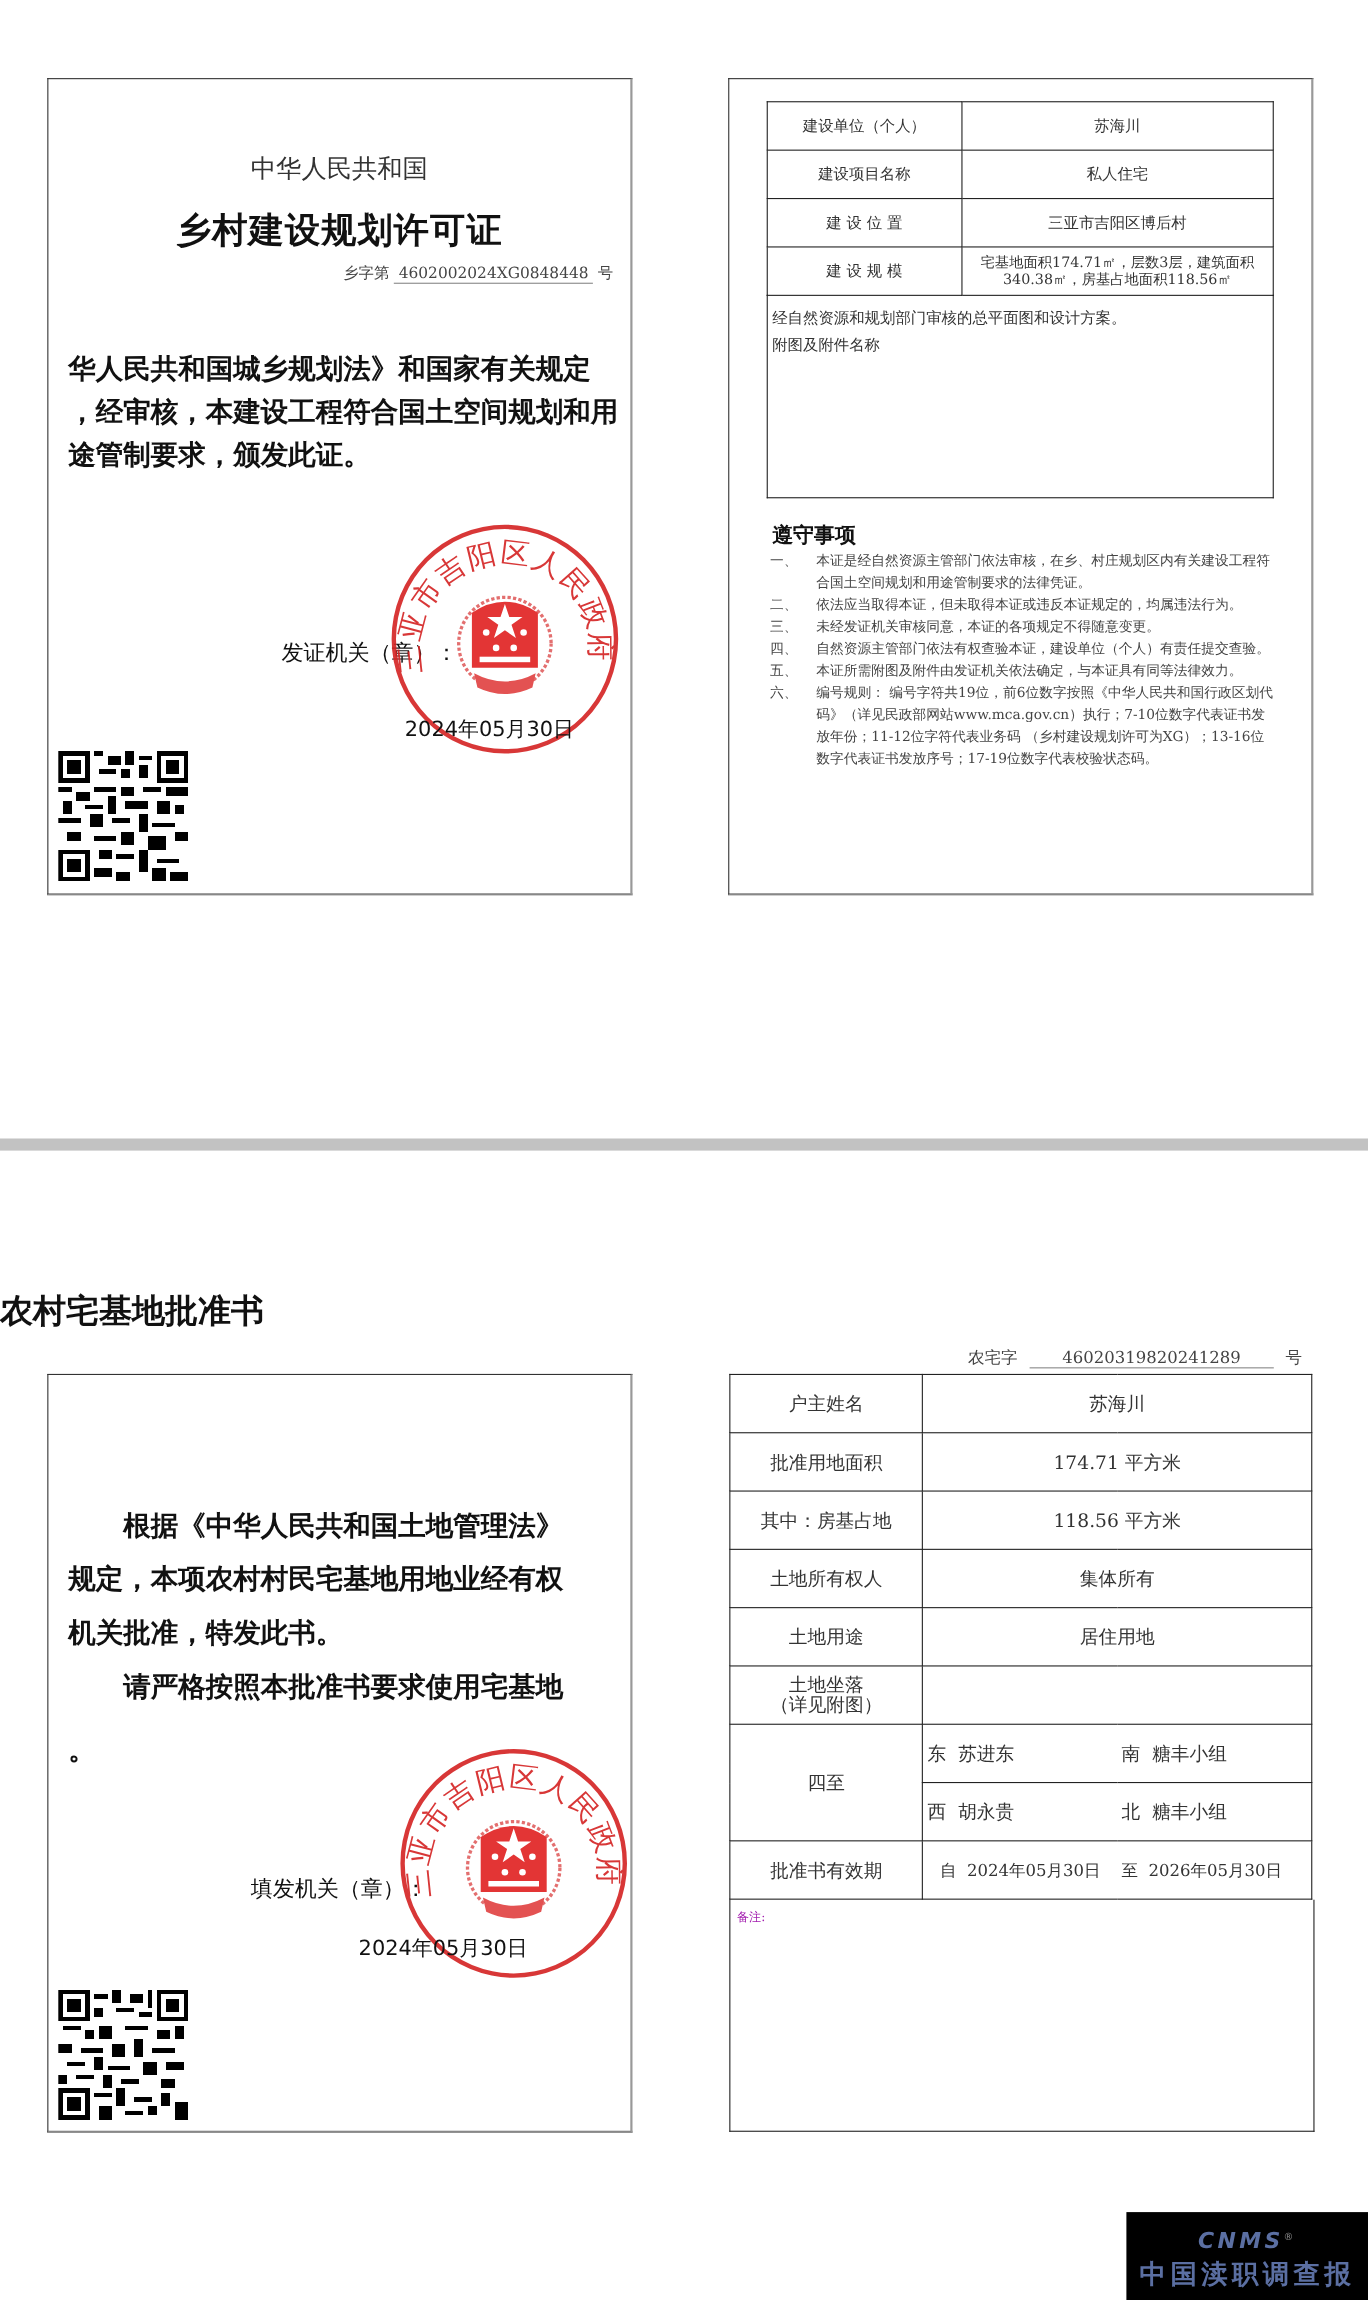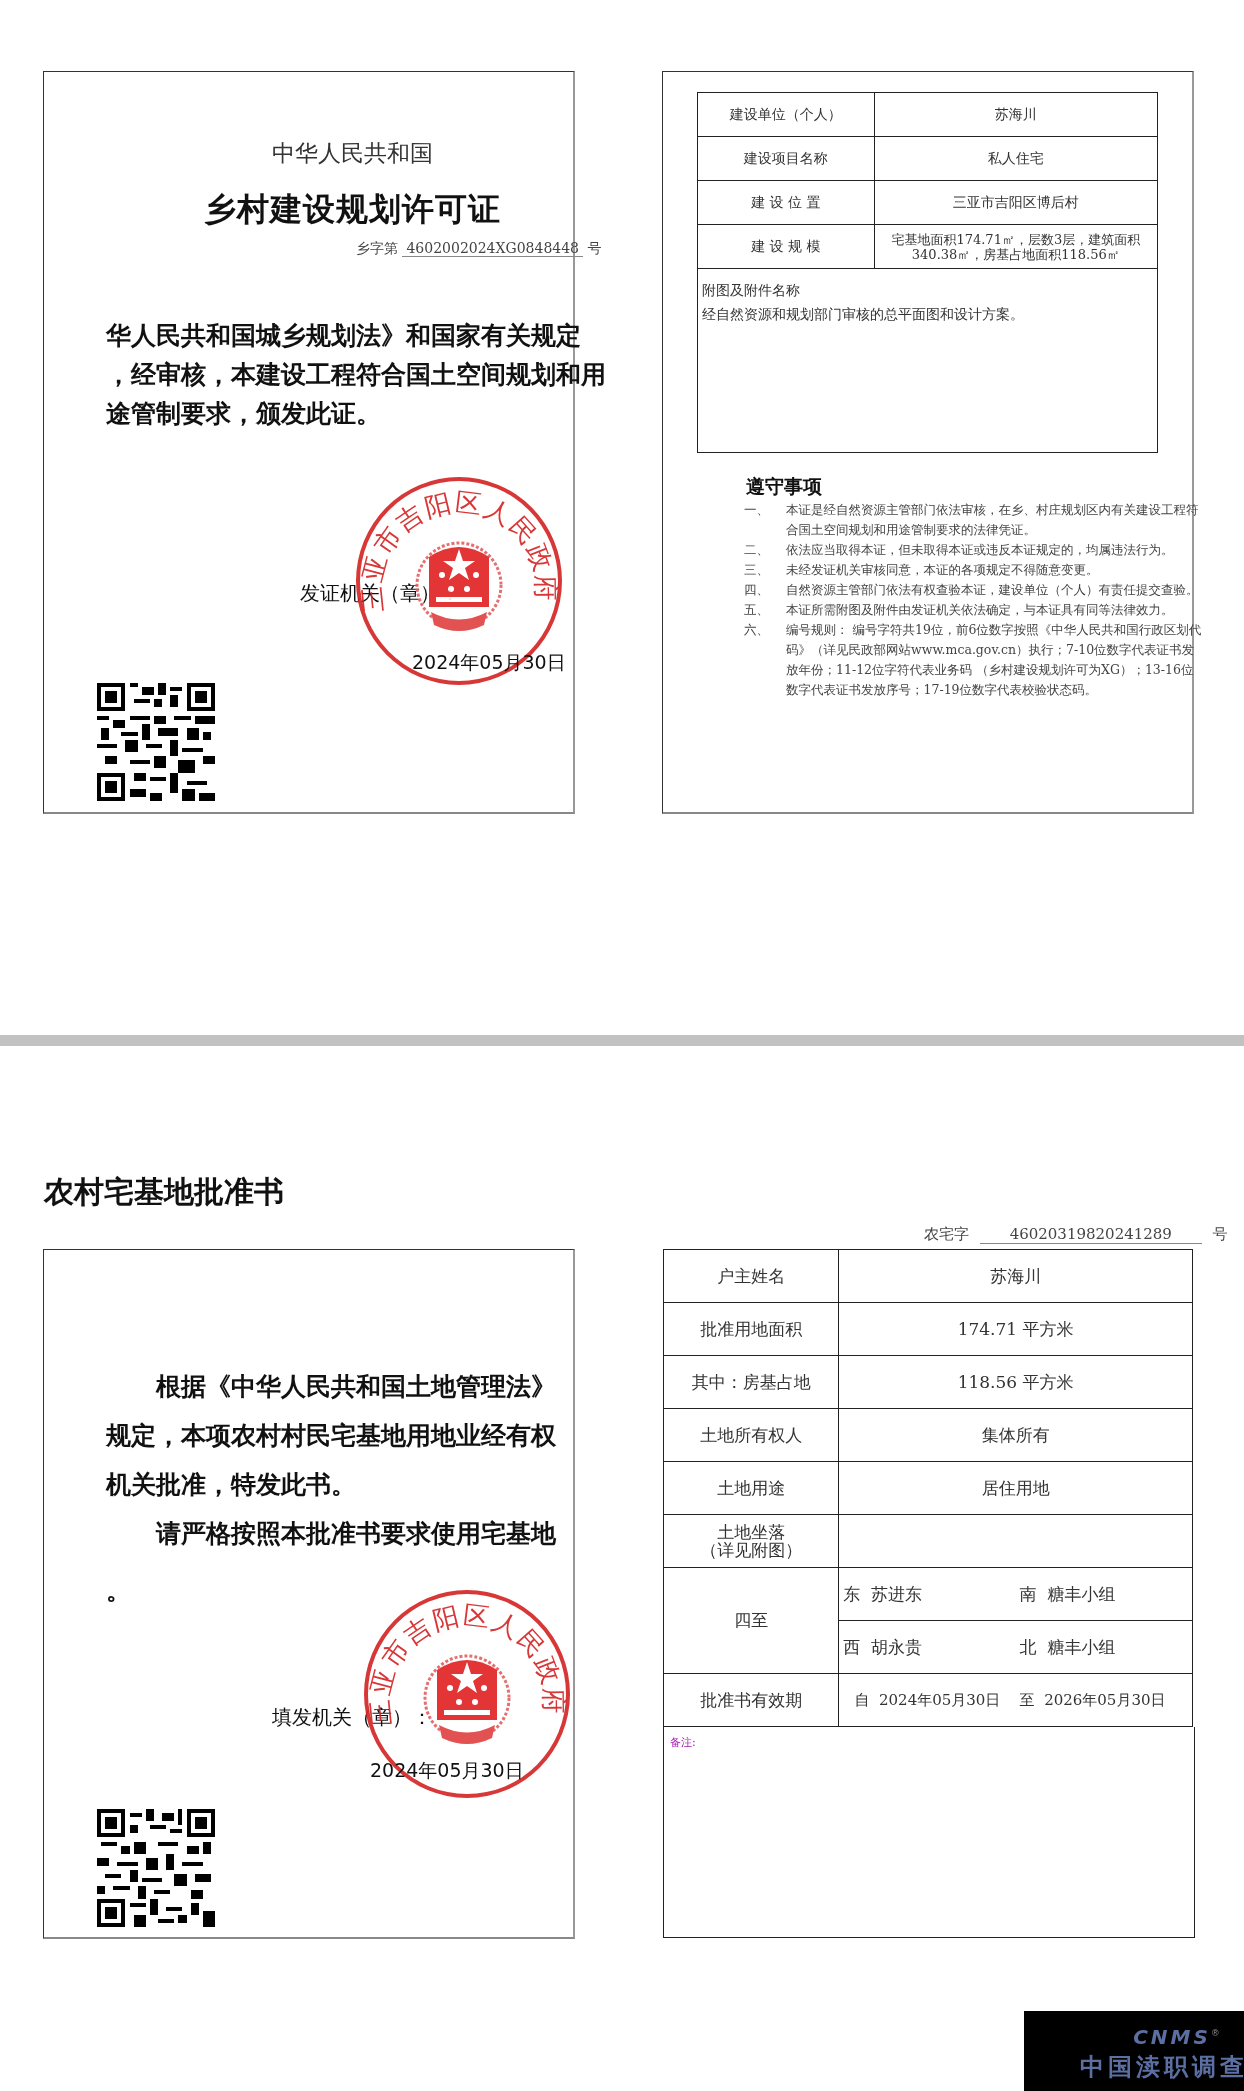--- a/index.html
+++ b/index.html
@@ -1,18 +1,18 @@
 <!DOCTYPE html>
 <html><head>
 <meta charset="utf-8">
 <style>
   html, body { margin:0; padding:0; }
   body { width:1244px; height:2091px; position:relative; background:#ffffff; overflow:hidden;
          font-family:"DejaVu Serif","Liberation Serif",serif; color:#111; }
-  .abs { position:absolute;padding-left:44px; }
+  .abs { position:absolute; }
   .box { position:absolute; border:1px solid #333; border-bottom:2px solid #888; border-right:2px solid #999; background:#fff; box-sizing:border-box; }
   .sans { font-family:"DejaVu Sans","Liberation Sans",sans-serif; }
   .nowrap { white-space:nowrap; }
 
   
   .permit-country { left:43px; width:531px; top:138px; font-size:23px; color:#333; text-align:center; }
   .permit-title { left:43px; width:531px; top:188px; font-size:32px; font-weight:bold; text-align:center; letter-spacing:1px; }
   .permit-no { left:312px; top:240px; font-size:14px; color:#444; }
   .permit-no .num { display:inline-block; border-bottom:1px solid #888; padding:0 4px; min-width:160px; text-align:center; }
   .body-text { left:62px; width:500px; font-size:25px; font-weight:bold; line-height:39px; font-family:"DejaVu Sans","Liberation Sans",sans-serif; }
@@ -165,22 +165,22 @@
     <td>建 设 位 置</td>
     <td>三亚市吉阳区博后村</td>
   </tr>
   <tr style="height:44px;">
     <td>建 设 规 模</td>
     <td style="font-size:13px;line-height:15px;">宅基地面积174.71㎡，层数3层，建筑面积340.38㎡，房基占地面积118.56㎡</td>
   </tr>
 </tbody>
   </table>
 <div class="abs attach">
+  <div>经自然资源和规划部门审核的总平面图和设计方案。</div>
   <div>附图及附件名称</div>
-  <div>经自然资源和规划部门审核的总平面图和设计方案。</div>
 </div>
 
 <div class="abs rules-title">遵守事项</div>
 <div class="abs rules">
   <div class="rule">
       <span class="n">一、</span>
       <span class="t">本证是经自然资源主管部门依法审核，在乡、村庄规划区内有关建设工程符合国土空间规划和用途管制要求的法律凭证。</span>
     </div>
   <div class="rule">
       <span class="n">二、</span>

